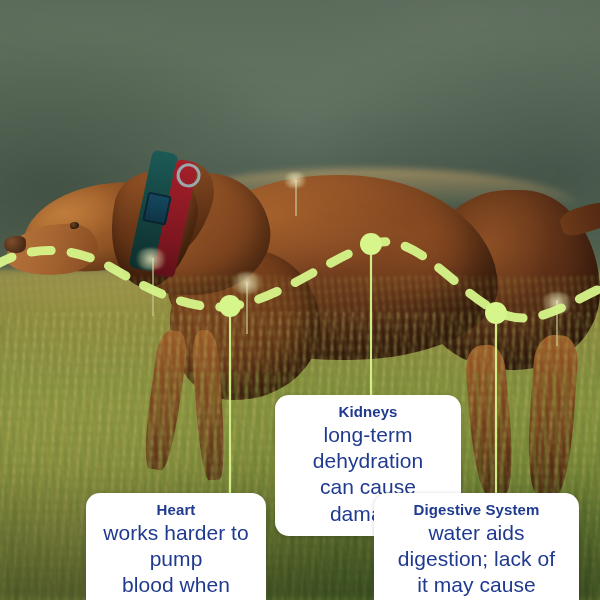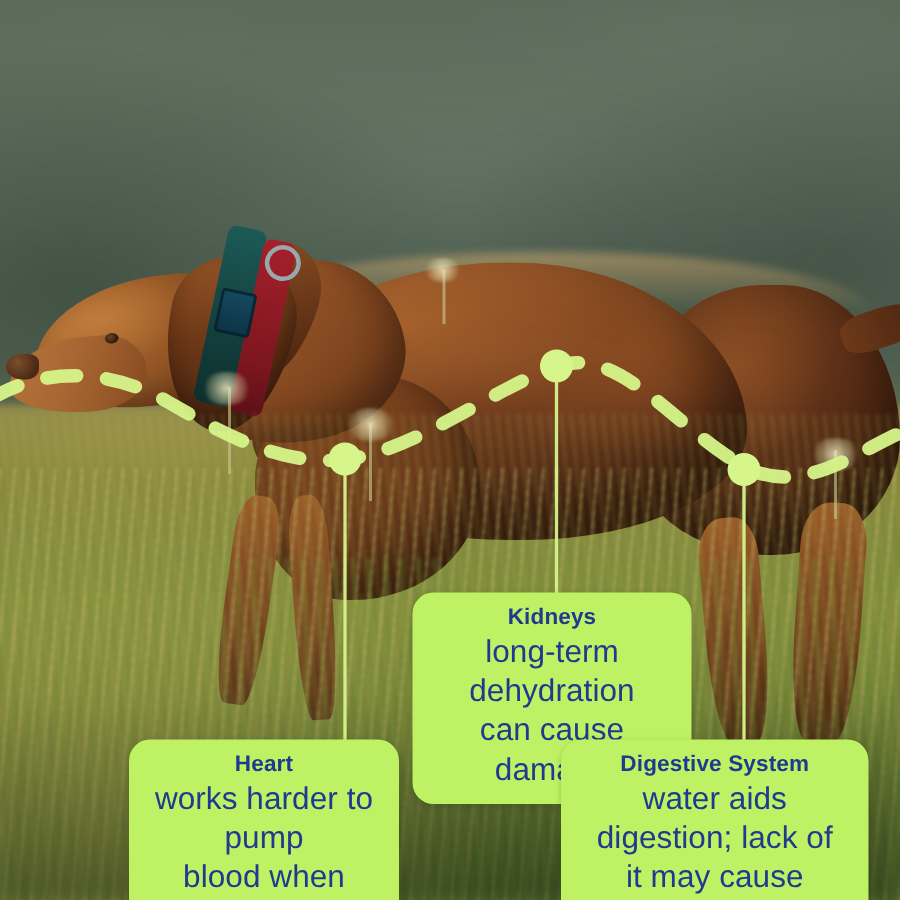--- a/index.html
+++ b/index.html
@@ -225,21 +225,21 @@
   .title{
     position:absolute;left:26px;top:18px;width:470px;
     color:#d9f58a;
     font-size:32px;line-height:1.28;font-weight:700;letter-spacing:.2px;
     text-shadow:0 1px 3px rgba(30,40,25,.35);
   }
 
   
   .callout{
     position:absolute;
-    background:#bef264;
+    background:#ffffff;
     border-radius:14px;
     color:#1f3a8f;
     text-align:center;
     padding:7px 12px 9px;
     box-sizing:border-box;
     box-shadow:0 1px 4px rgba(30,40,20,.22);
   }
   .callout .c-title{
     display:block;font-weight:700;font-size:15px;line-height:1.3;
     letter-spacing:.1px;color:#1f3a8f;

